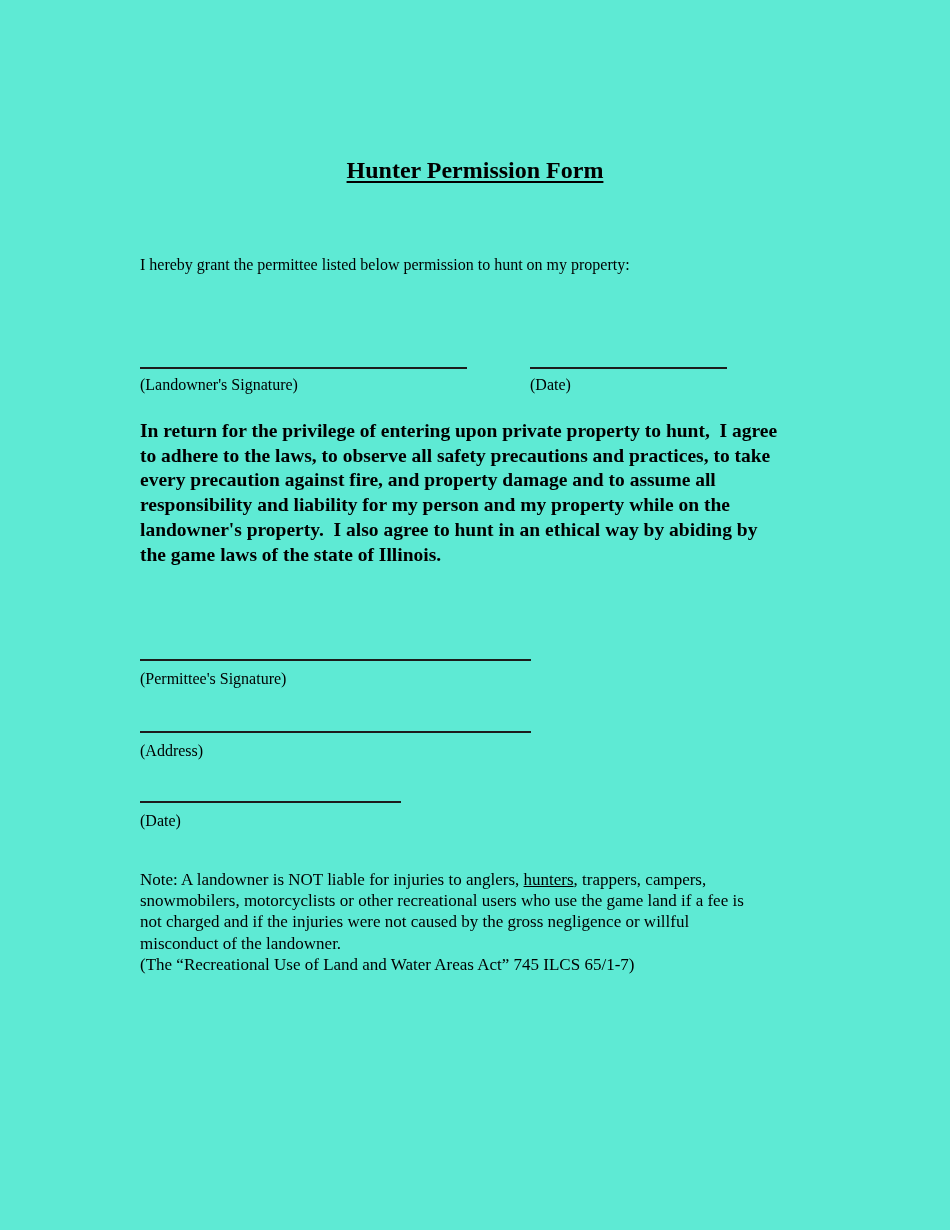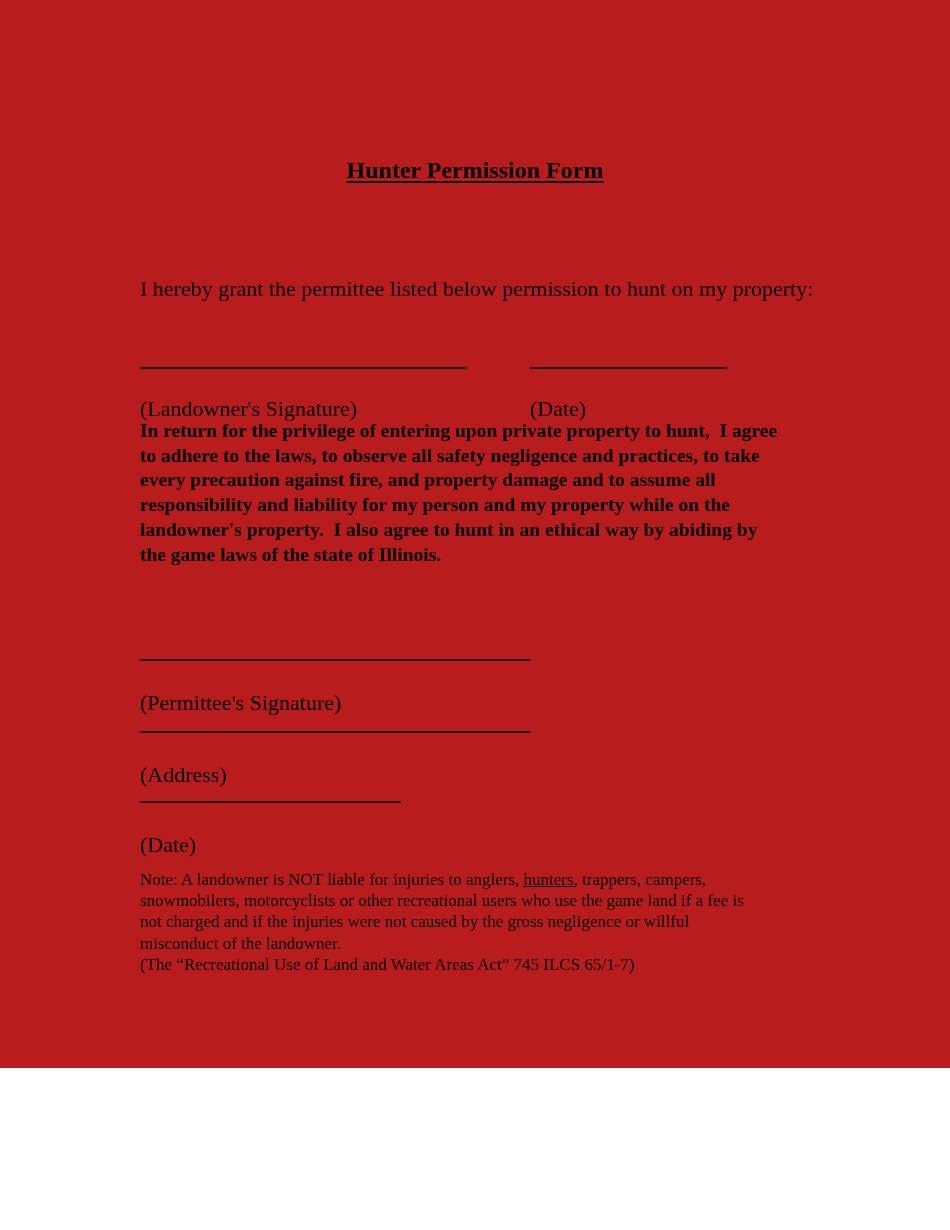--- a/index.html
+++ b/index.html
@@ -3,44 +3,43 @@
 <meta charset="utf-8">
 <style>
   html, body {
     margin: 0;
     padding: 0;
     background: #ffffff;
   }
   #page {
     position: relative;
     width: 950px;
-    height: 1068px;
-    background: #b91c1c;
+    height: 1230px;
+    background: #5eead4;
     font-family: "Liberation Serif", "DejaVu Serif", serif;
     color: #000000;
     overflow: hidden;
   }
   .abs { position: absolute; }
   .doc-title {
     top: 157px;
     left: 0;
     width: 950px;
     text-align: center;
     font-size: 24px;
     font-weight: bold;
     text-decoration: underline;
     text-decoration-thickness: 2px;
     text-underline-offset: 3px;
     white-space: pre;
   }
   .body-text {
-    font-size: 22px;
+    font-size: 16px;
     line-height: 25px;
     white-space: pre;
-    margin-top: 24px;
   }
   .intro { left: 140px; top: 252px; }
   .fill-line {
     height: 2px;
     background: #1c1c1c;
   }
   .line-landowner-sig { left: 140px; top: 367px; width: 327px; }
   .line-landowner-date { left: 530px; top: 367px; width: 197px; }
   .label-landowner-sig { left: 140px; top: 372px; }
   .label-landowner-date { left: 530px; top: 372px; }
@@ -77,21 +76,21 @@
 
   <div class="abs body-text intro">I hereby grant the permittee listed below permission to hunt on my property:</div>
 
   <div class="abs fill-line line-landowner-sig"></div>
   <div class="abs fill-line line-landowner-date"></div>
   <div class="abs body-text label-landowner-sig">(Landowner's Signature)</div>
   <div class="abs body-text label-landowner-date">(Date)</div>
 
   <div class="abs agreement">
     <div>In return for the privilege of entering upon private property to hunt,  I agree</div>
-    <div>to adhere to the laws, to observe all safety negligence and practices, to take</div>
+    <div>to adhere to the laws, to observe all safety precautions and practices, to take</div>
     <div>every precaution against fire, and property damage and to assume all</div>
     <div>responsibility and liability for my person and my property while on the</div>
     <div>landowner's property.  I also agree to hunt in an ethical way by abiding by</div>
     <div>the game laws of the state of Illinois.</div>
   </div>
 
   <div class="abs fill-line line-permittee-sig"></div>
   <div class="abs body-text label-permittee-sig">(Permittee's Signature)</div>
 
   <div class="abs fill-line line-address"></div>

